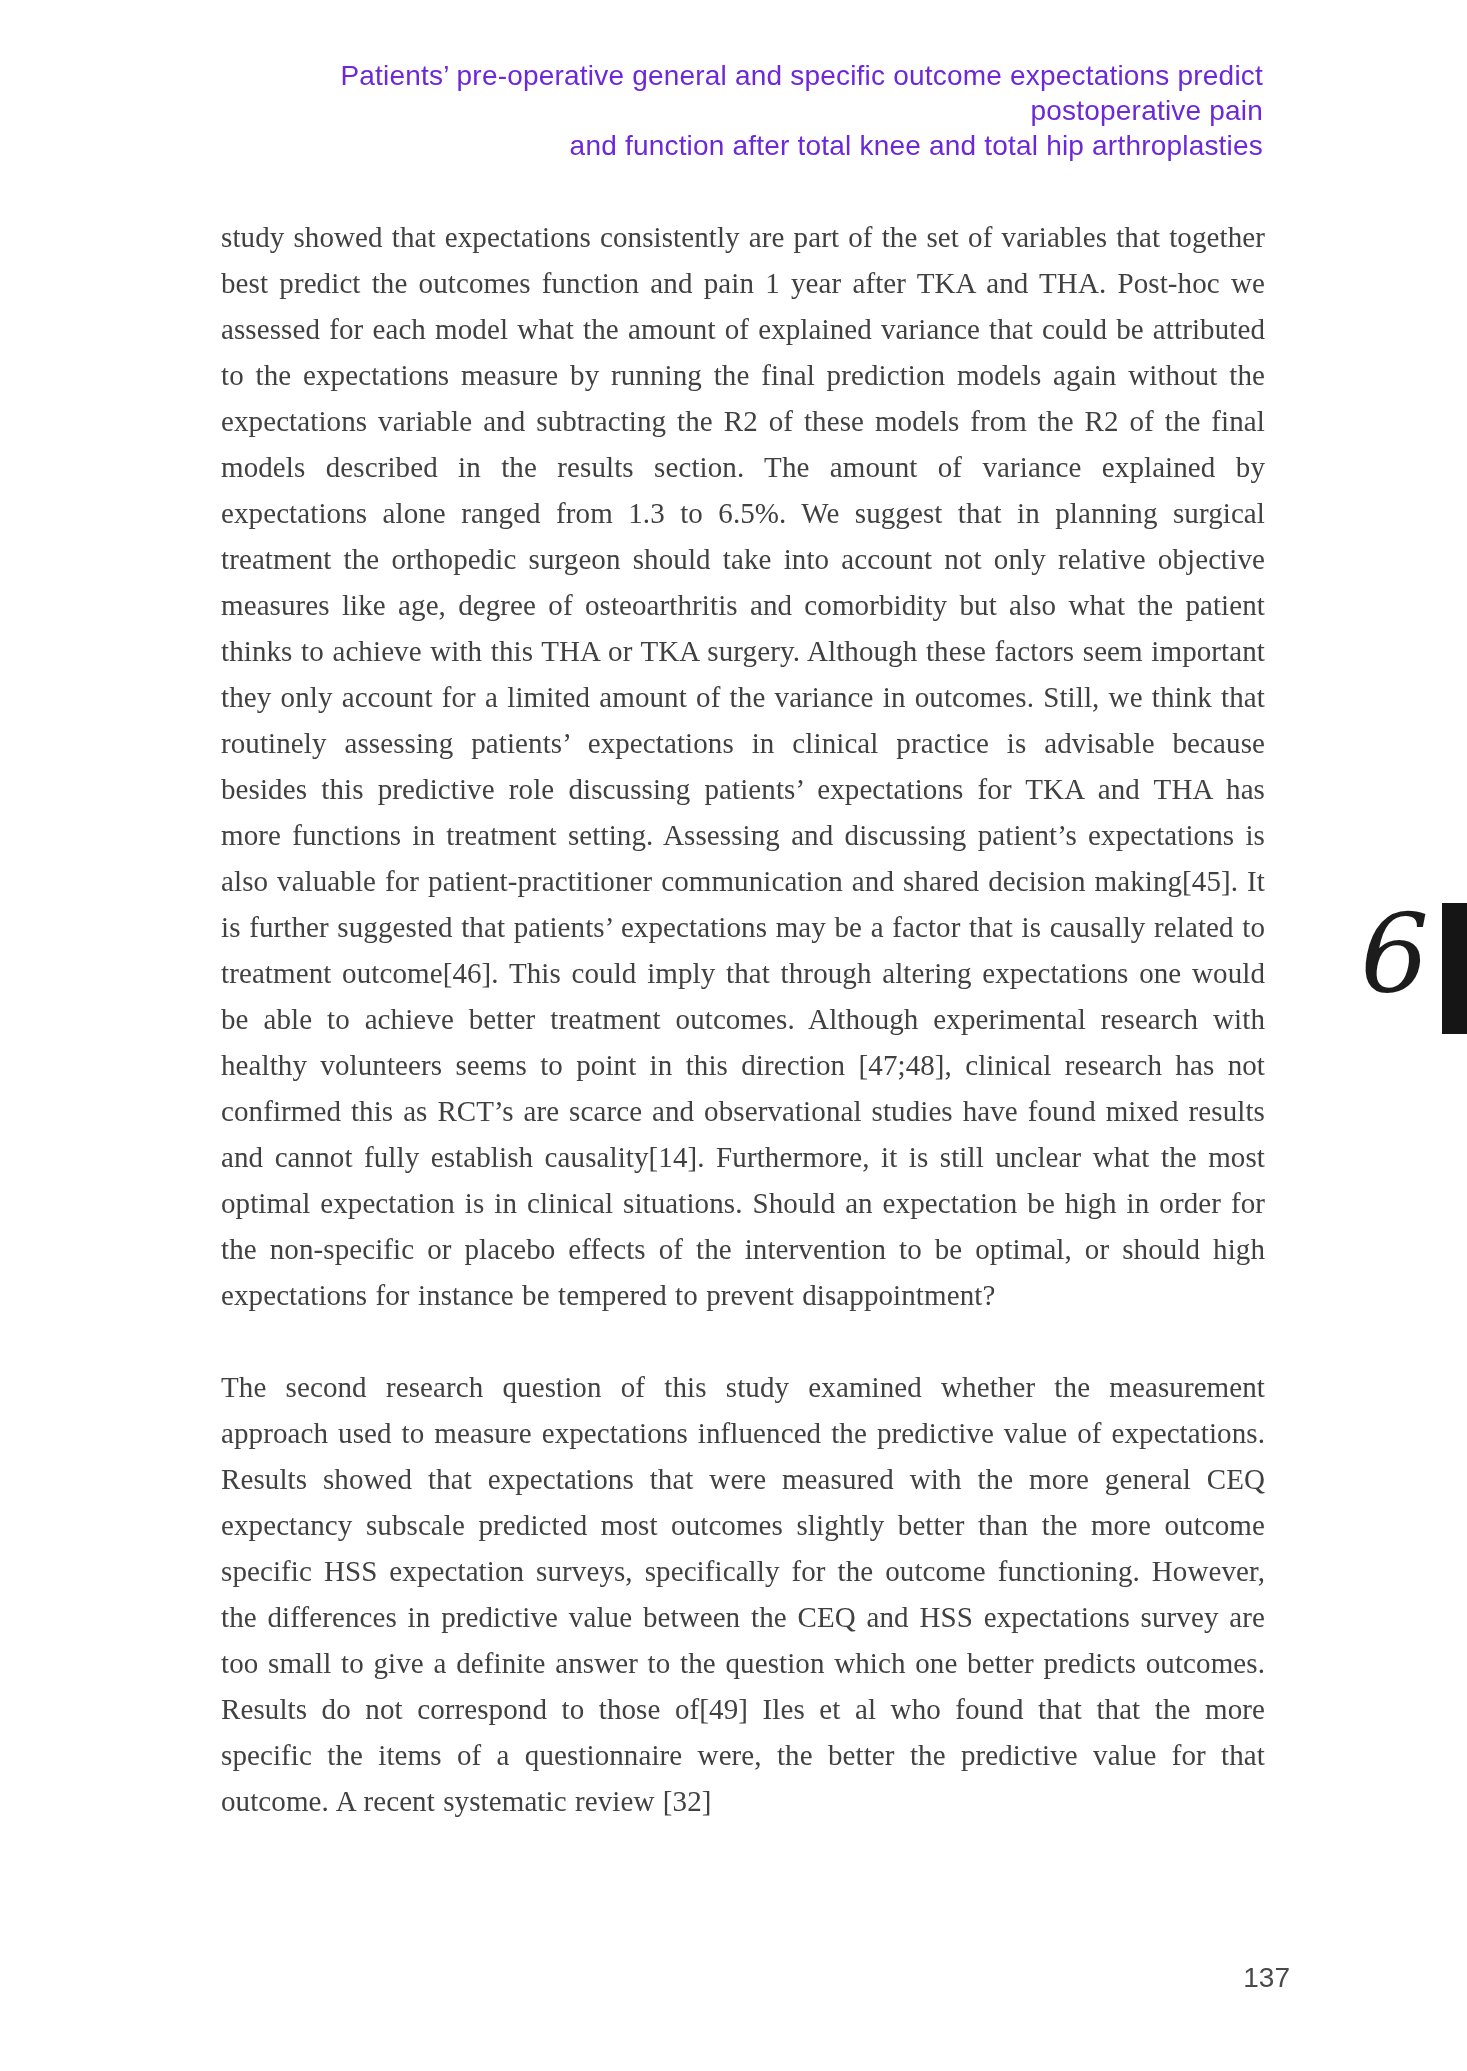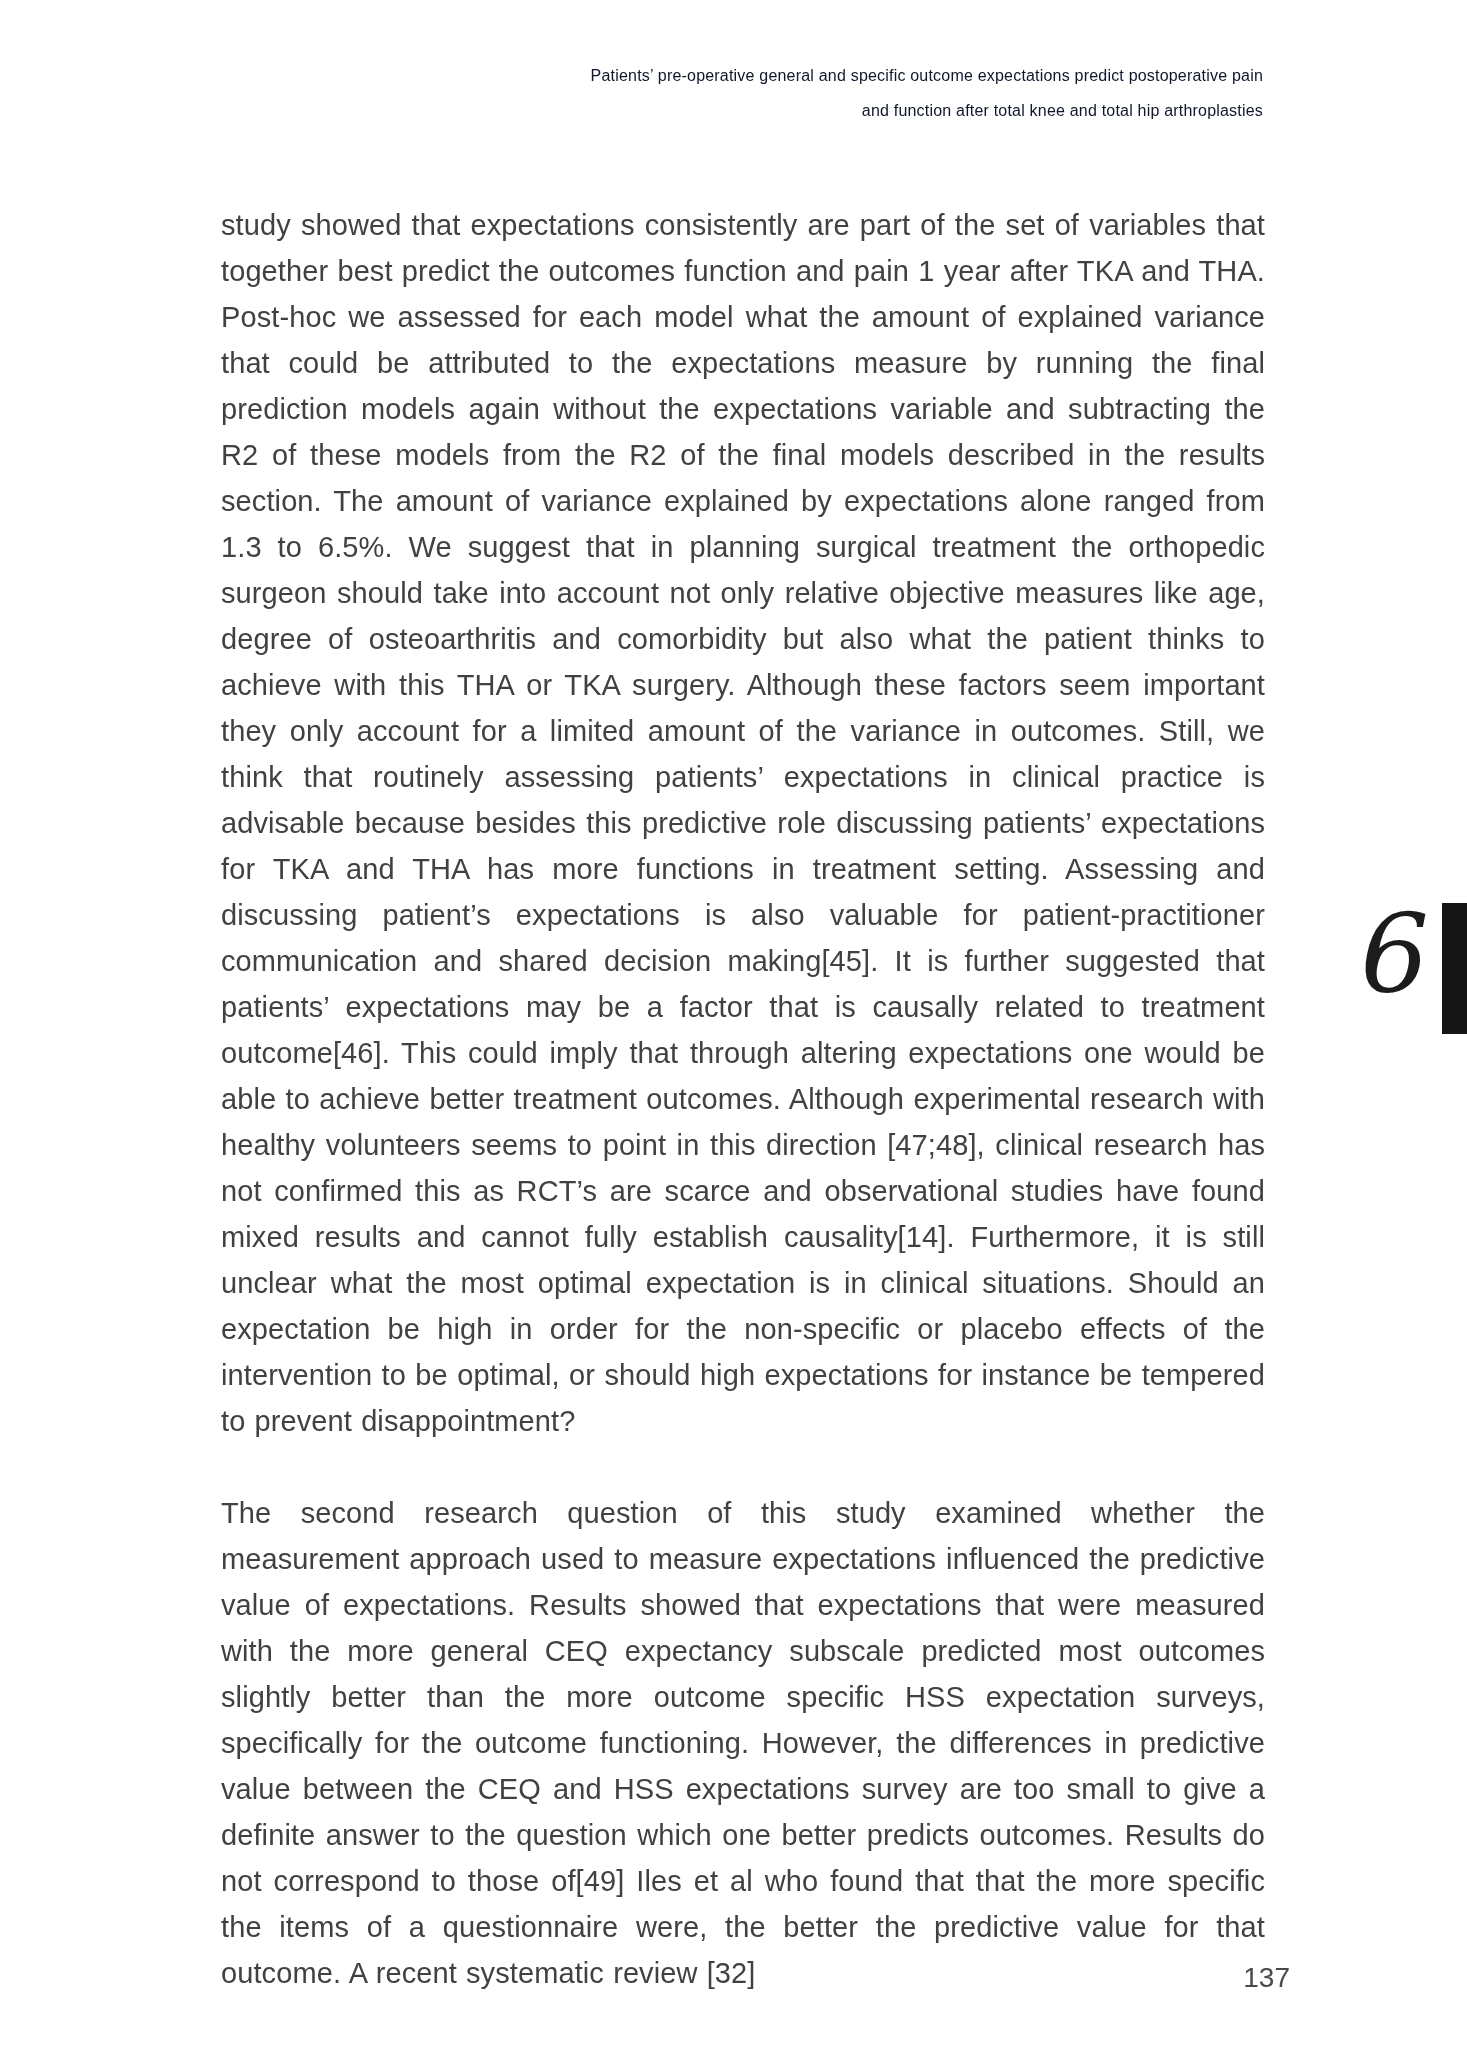--- a/index.html
+++ b/index.html
@@ -16,39 +16,40 @@
     margin: 0 auto;
     font-family: "Liberation Sans", sans-serif;
     overflow: hidden;
   }
   .running-header {
     position: absolute;
     top: 58px;
     right: 204px;
     width: 1100px;
     text-align: right;
-    font-size: 16px;
+    font-size: 28px;
     line-height: 35px;
-    color: #0f172a;
+    color: #6d28d9;
     letter-spacing: 0.2px;
   }
   .content {
     position: absolute;
     top: 198px;
     left: 221px;
     width: 1044px;
   }
   .body-paragraph {
     font-size: 29px;
     line-height: 46px;
     text-align: justify;
     color: #414141;
-    margin: 4px 0 46px 0;
+    margin: 16px 0 46px 0;
     letter-spacing: 0.1px;
     word-spacing: 1px;
+    font-family: Liberation Serif, serif;
   }
   .chapter-tab-bar {
     position: absolute;
     top: 903px;
     right: 0;
     width: 25px;
     height: 131px;
     background: #151515;
   }
   .chapter-number {

